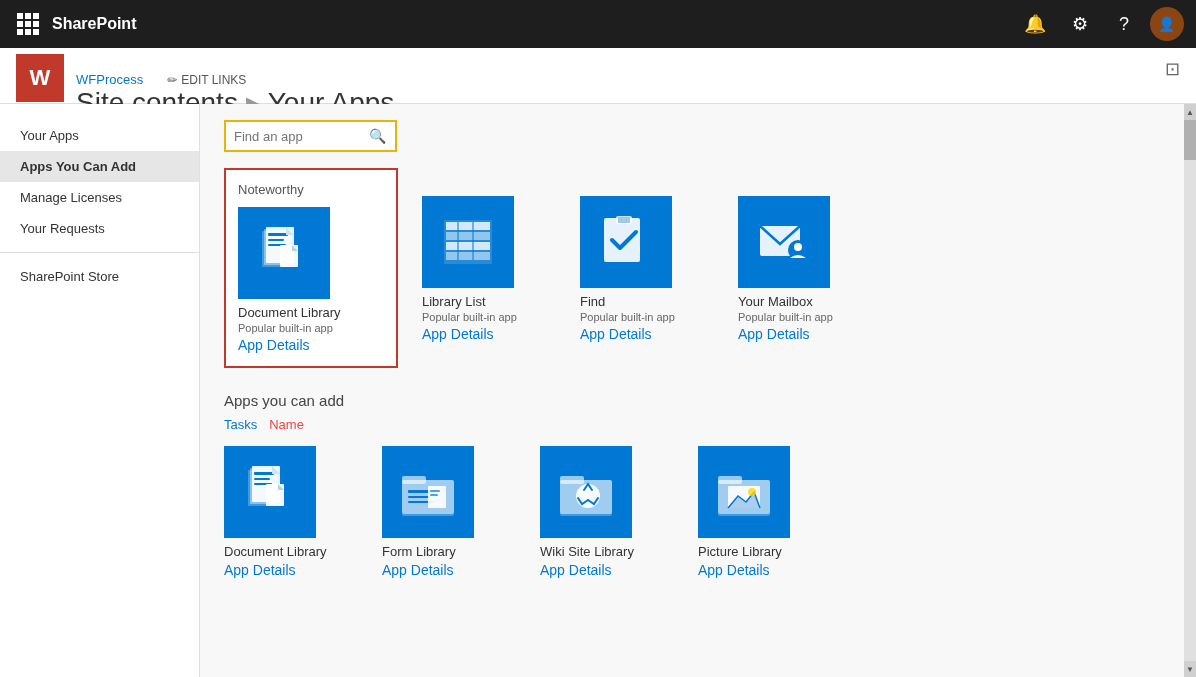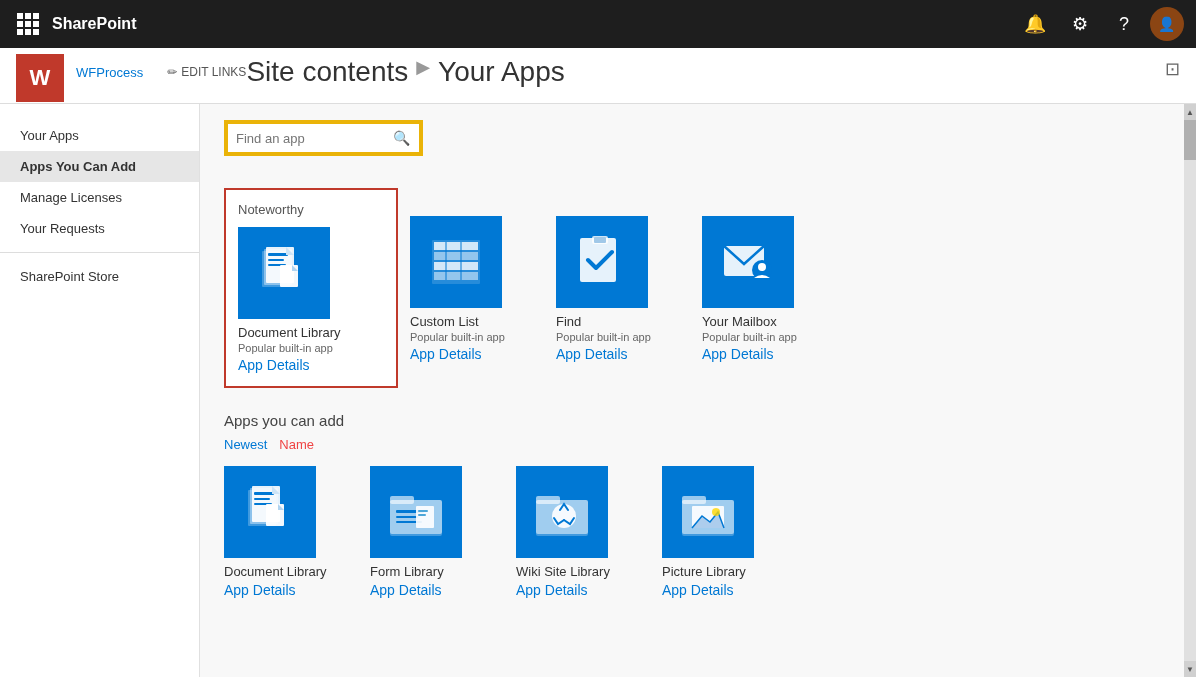--- a/index.html
+++ b/index.html
@@ -35,21 +35,21 @@
       overflow: hidden; cursor: pointer;
     }
     .avatar-placeholder { color: #fff; font-size: 14px; font-weight: bold; }
     .wf-avatar {
       width: 48px; height: 48px; background: #c0392b; color: #fff;
       display: flex; align-items: center; justify-content: center;
       font-size: 22px; font-weight: bold; margin-right: 12px; flex-shrink: 0;
     }
     .breadcrumb-link { color: #0078d4; font-size: 13px; cursor: pointer; text-decoration: none; }
     .edit-links { display: inline-flex; align-items: center; gap: 4px; color: #555; font-size: 12px; cursor: pointer; margin-left: 12px; }
-    .page-title { font-size: 28px; font-weight: 300; color: #333; display: flex; gap: 8px; }
+    .page-title { font-size: 28px; font-weight: 300; color: #333; display: flex; align-items: center; gap: 8px; }
     .breadcrumb-arrow { color: #999; font-size: 18px; }
 
     
     .main-layout {
       display: flex;
       height: calc(677px - 48px - 56px);
     }
 
     
     .sidebar {
@@ -76,24 +76,24 @@
       flex: 1;
       padding: 16px 24px;
       overflow-y: auto;
       background: #f8f8f8;
     }
 
     
     .search-bar {
       display: flex;
       align-items: center;
-      border: 4px solid #eab308;
+      border: 2px solid #eab308;
       background: #fff;
-      width: 199px;
-      margin-bottom: 32px;
+      width: 173px;
+      margin-bottom: 16px;
     }
     .search-input {
       border: none; outline: none; padding: 6px 8px; font-size: 13px; width: 100%; color: #555;
     }
     .search-btn {
       background: #fff; border: none; padding: 6px 8px; cursor: pointer; color: #555; font-size: 14px;
     }
 
     
     .noteworthy-block {
@@ -105,21 +105,21 @@
       background: #fff;
     }
     .noteworthy-label {
       font-size: 13px; color: #555; margin-bottom: 10px;
     }
 
     
     .app-tiles-row {
       display: flex;
       align-items: flex-start;
-      gap: 0;
+      gap: 12px;
       margin-bottom: 24px;
     }
 
     .app-tile {
       width: 130px;
       margin-right: 16px;
       vertical-align: top;
       display: inline-block;
     }
     .app-icon-box {
@@ -188,21 +188,21 @@
     <div class="avatar-circle">
       <span class="avatar-placeholder">👤</span>
     </div>
   </div>
 </div>
 
 <div style="background:#fff; padding: 6px 16px 0 16px; border-bottom:1px solid #ddd; display:flex; align-items:flex-start; height:56px;">
   <div class="wf-avatar">
     <span>W</span>
   </div>
-  <div style="display:flex; flex-direction:row; justify-content:center; margin-top:2px;">
+  <div style="display:flex; flex-direction:column; justify-content:center; margin-top:18px;">
     <div style="display:flex; align-items:center; gap:12px;">
       <a class="breadcrumb-link">WFProcess</a>
       <span class="edit-links">
         <span>✏</span>
         <span>EDIT LINKS</span>
       </span>
     </div>
     <div class="page-title">
       <span>Site contents</span>
       <span class="breadcrumb-arrow">▶</span>
@@ -275,21 +275,21 @@
             <rect x="6" y="8" width="48" height="44" rx="1" fill="rgba(255,255,255,0.15)"></rect>
 
             <rect x="8" y="10" width="44" height="8" fill="rgba(255,255,255,0.8)"></rect>
             <rect x="8" y="20" width="44" height="8" fill="rgba(255,255,255,0.5)"></rect>
             <rect x="8" y="30" width="44" height="8" fill="rgba(255,255,255,0.8)"></rect>
             <rect x="8" y="40" width="44" height="8" fill="rgba(255,255,255,0.5)"></rect>
             <line x1="20" y1="10" x2="20" y2="48" stroke="#0078d4" stroke-width="1"></line>
             <line x1="35" y1="10" x2="35" y2="48" stroke="#0078d4" stroke-width="1"></line>
           </svg>
         </div>
-        <div class="app-name">Custom List</div>
+        <div class="app-name">Library List</div>
         <div class="app-subtitle">Popular built-in app</div>
         <a class="app-details-link">App Details</a>
       </div>
 
       <div class="app-tile" style="margin-top:28px;">
         <div class="app-icon-box">
           <svg viewBox="0 0 60 60" class="app-icon-svg">
             <rect x="8" y="6" width="36" height="44" rx="2" fill="rgba(255,255,255,0.9)"></rect>
 
             <polyline points="16,28 24,36 40,20" stroke="#0078d4" stroke-width="4" fill="none" stroke-linecap="round" stroke-linejoin="round"></polyline>
@@ -318,21 +318,21 @@
         <div class="app-name">Your Mailbox</div>
         <div class="app-subtitle">Popular built-in app</div>
         <a class="app-details-link">App Details</a>
       </div>
 
     </div>
 
     <div>
       <div class="apps-add-heading">Apps you can add</div>
       <div class="filter-row">
-        <a class="filter-link">Newest</a>
+        <a class="filter-link">Tasks</a>
         <span class="filter-plain">Name</span>
       </div>
 
       <div class="app-tiles-row">
 
         <div class="app-tile">
           <div class="app-icon-box">
             <svg viewBox="0 0 60 60" class="app-icon-svg">
               <rect x="8" y="8" width="28" height="36" rx="1" fill="rgba(255,255,255,0.25)"></rect>
               <rect x="10" y="6" width="28" height="36" rx="1" fill="rgba(255,255,255,0.4)"></rect>

